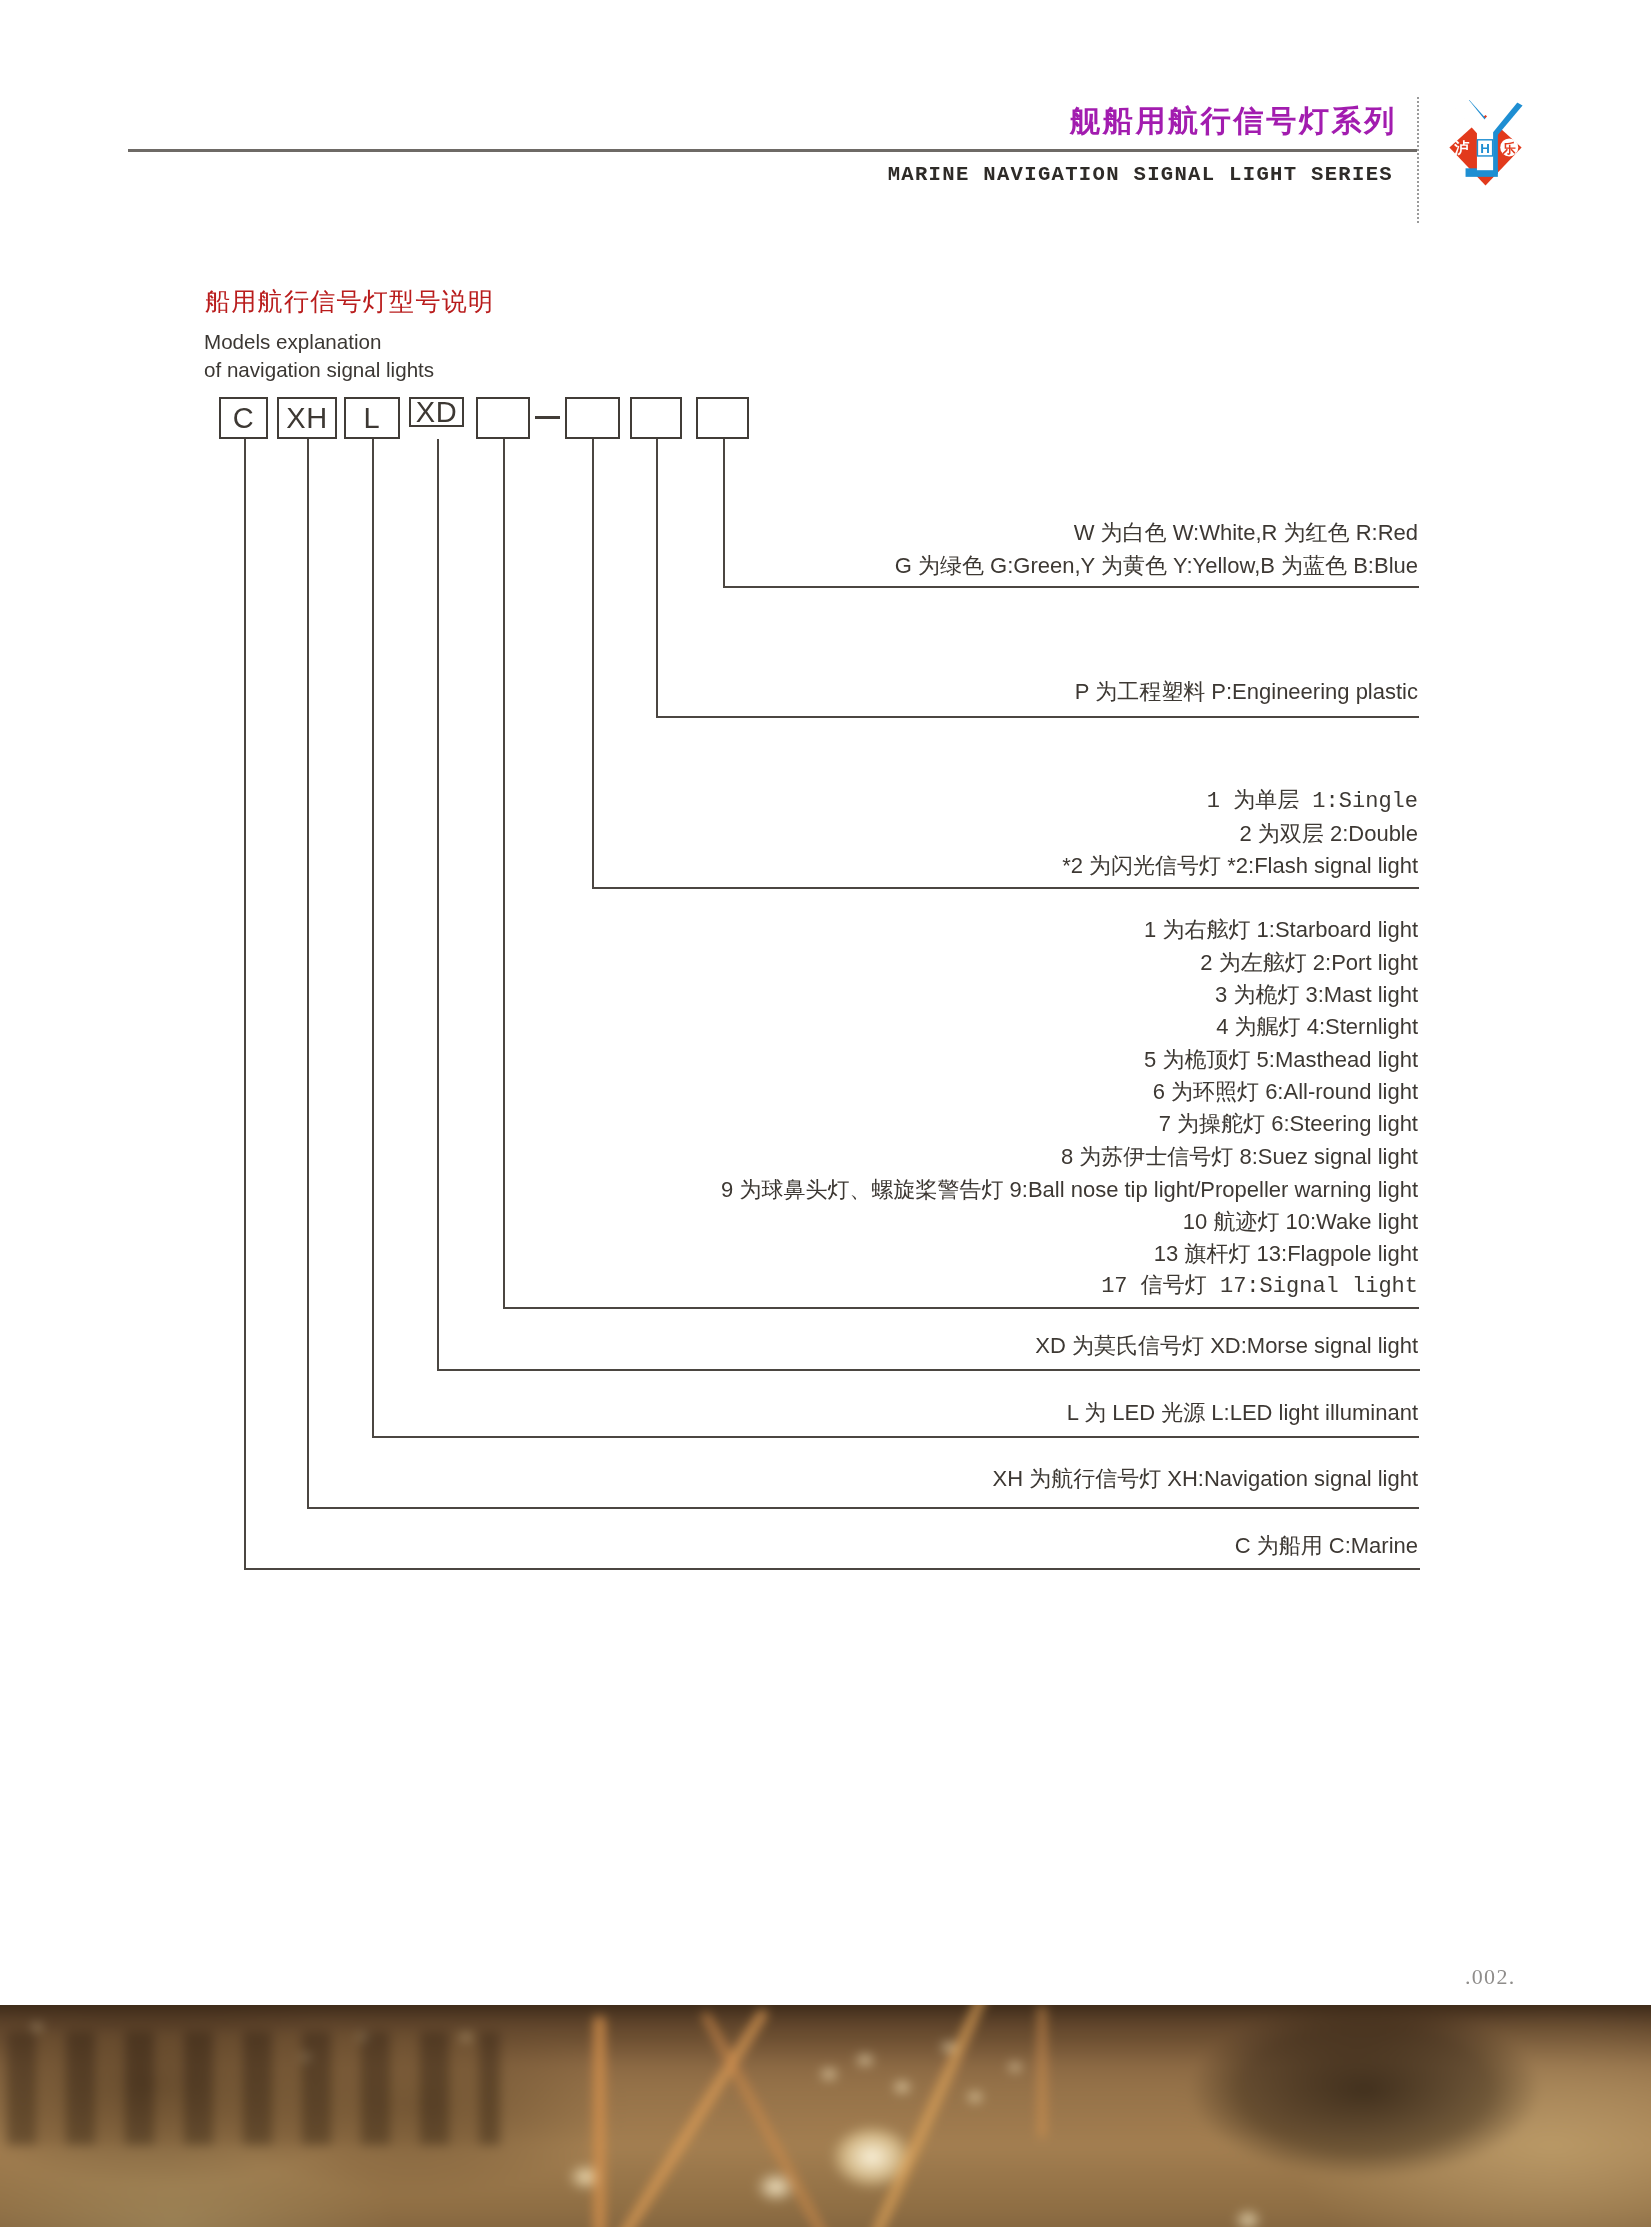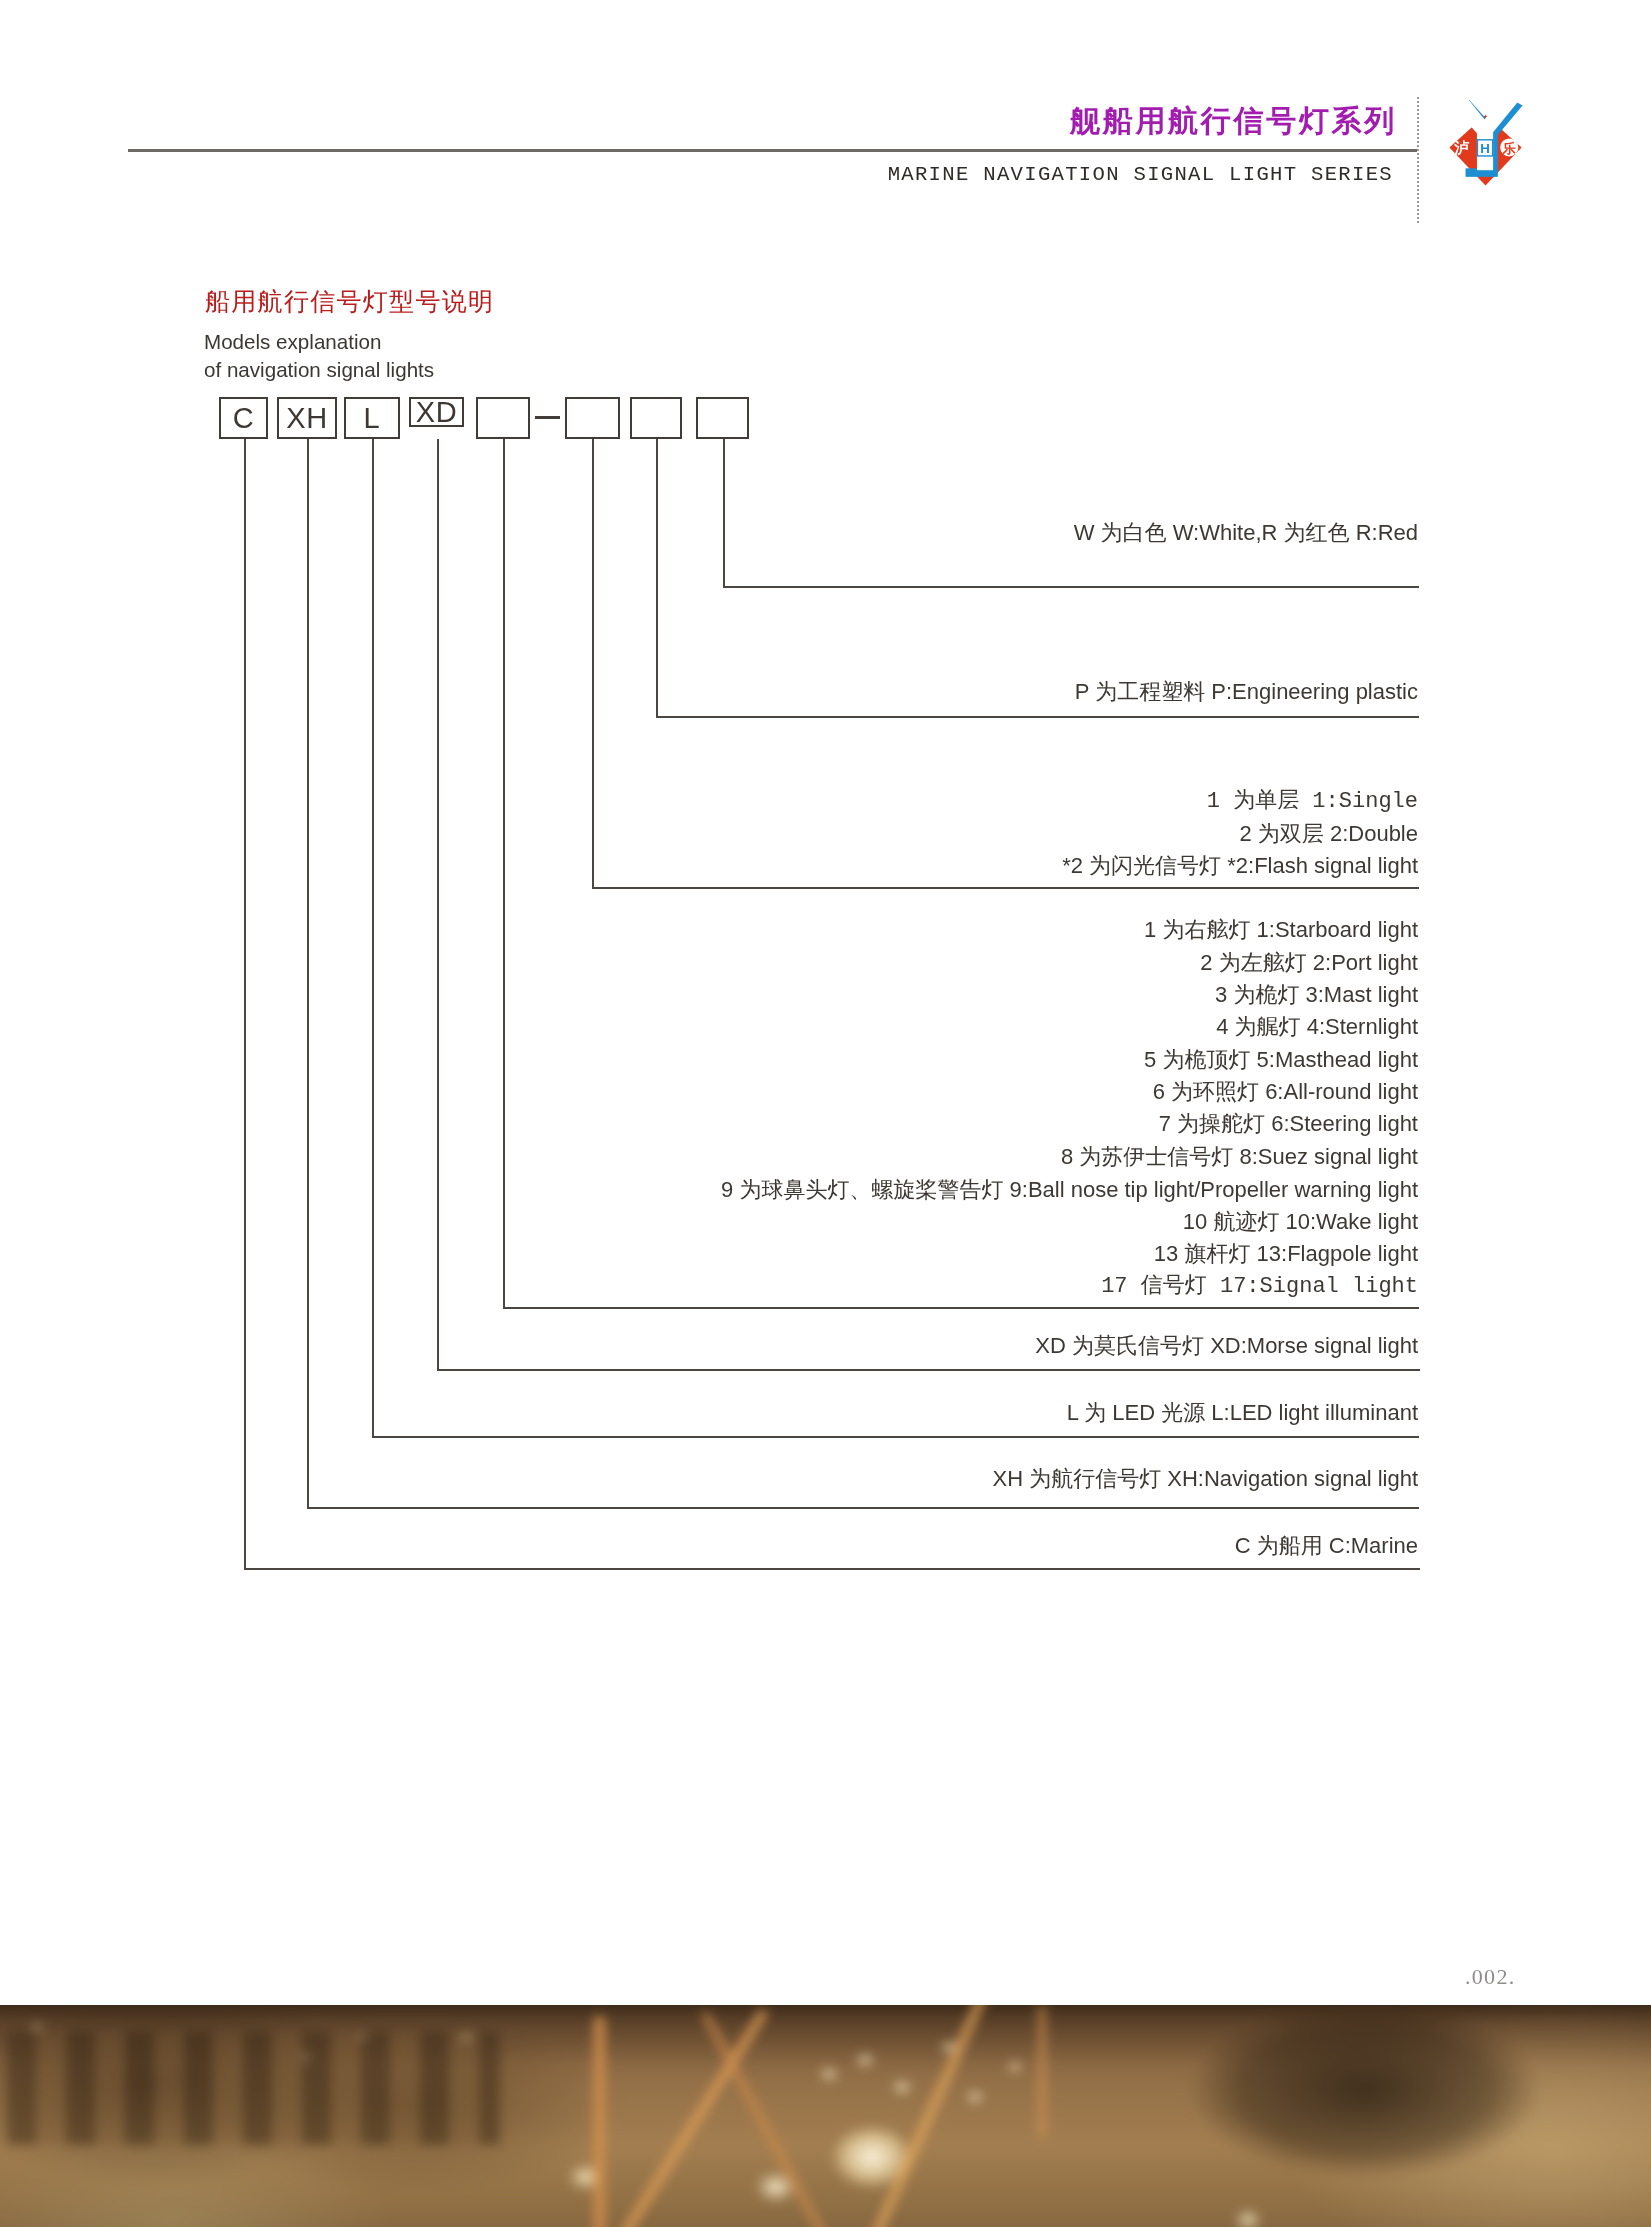--- a/index.html
+++ b/index.html
@@ -4,21 +4,21 @@
 <style>
   html,body{margin:0;padding:0;background:#ffffff;}
   .page{position:relative;width:1652px;height:2227px;background:#ffffff;overflow:hidden;
         font-family:"Liberation Sans",sans-serif;color:#3d3833;}
 
   
   .h-zh{position:absolute;right:255px;top:104px;height:33px;line-height:33px;
         font-size:30px;font-weight:700;letter-spacing:2.7px;color:#a21caf;white-space:nowrap;}
   .h-rule{position:absolute;left:128px;top:149px;width:1289px;height:2.7px;background:#6e6a66;}
   .h-en{position:absolute;right:259px;top:162px;height:25px;line-height:25px;
-        font-size:20.6px;font-family:"Liberation Mono",monospace;font-weight:400;
+        font-size:20.6px;font-family:"Liberation Mono",monospace;font-weight:700;
         letter-spacing:1.3px;color:#2e2b28;white-space:nowrap;padding-left:40px;}
   .h-dotted{position:absolute;left:1417px;top:97px;height:126px;width:0;
         border-left:2px dotted #9a9a9a;}
   .logo{position:absolute;left:1438px;top:92px;width:95px;height:107px;}
 
   
   .m-zh{position:absolute;left:205px;top:286px;height:31px;line-height:31px;
         font-size:25px;font-weight:400;letter-spacing:1.3px;color:#b91c1c;white-space:nowrap;}
   .m-en1{position:absolute;left:204px;top:329px;height:25px;line-height:25px;font-size:20.6px;color:#3b3733;}
   .m-en2{position:absolute;left:204px;top:357px;height:25px;line-height:25px;font-size:20.6px;color:#3b3733;}
@@ -113,20 +113,21 @@
       <div class="dbox" style="left: 344px; top: 397px; width: 56px; height: 42px;">L</div>
       <div class="dbox" style="left: 409px; top: 397px; width: 55px; height: 30px;">XD</div>
       <div class="dbox" style="left: 476px; top: 397px; width: 54px; height: 42px;"></div>
       <div class="dbox" style="left: 565px; top: 397px; width: 55px; height: 42px;"></div>
       <div class="dbox" style="left: 630px; top: 397px; width: 52px; height: 42px;"></div>
       <div class="dbox" style="left: 696px; top: 397px; width: 53px; height: 42px;"></div>
       <div class="ddash" title="-" style="left: 535px; top: 416px; width: 25px; height: 3.3px;"></div>
       <div class="vline" style="left: 723px; top: 439px; width: 2px; height: 148px;"></div>
       <div class="hline" style="left: 723px; top: 586px; width: 696px; height: 2px;"></div>
       <div class="eline" style="right: 234px; top: 517px;">W 为白色 W:White,R 为红色 R:Red</div>
+      <div class="eline" style="right: 234px; top: 550px;">G 为绿色 G:Green,Y 为黄色 Y:Yellow,B 为蓝色 B:Blue</div>
       <div class="vline" style="left: 656px; top: 439px; width: 2px; height: 277px;"></div>
       <div class="hline" style="left: 656px; top: 716px; width: 763px; height: 2px;"></div>
       <div class="eline" style="right: 234px; top: 676px;">P 为工程塑料 P:Engineering plastic</div>
       <div class="vline" style="left: 592px; top: 439px; width: 2px; height: 448px;"></div>
       <div class="hline" style="left: 592px; top: 887px; width: 827px; height: 2px;"></div>
       <div class="eline" style="right: 234px; top: 786px; font-family: Liberation Mono, monospace;">1 为单层 1:Single</div>
       <div class="eline" style="right: 234px; top: 818px;">2 为双层 2:Double</div>
       <div class="eline" style="right: 234px; top: 850px;">*2 为闪光信号灯 *2:Flash signal light</div>
       <div class="vline" style="left: 503px; top: 439px; width: 2px; height: 868px;"></div>
       <div class="hline" style="left: 503px; top: 1307px; width: 916px; height: 2px;"></div>

